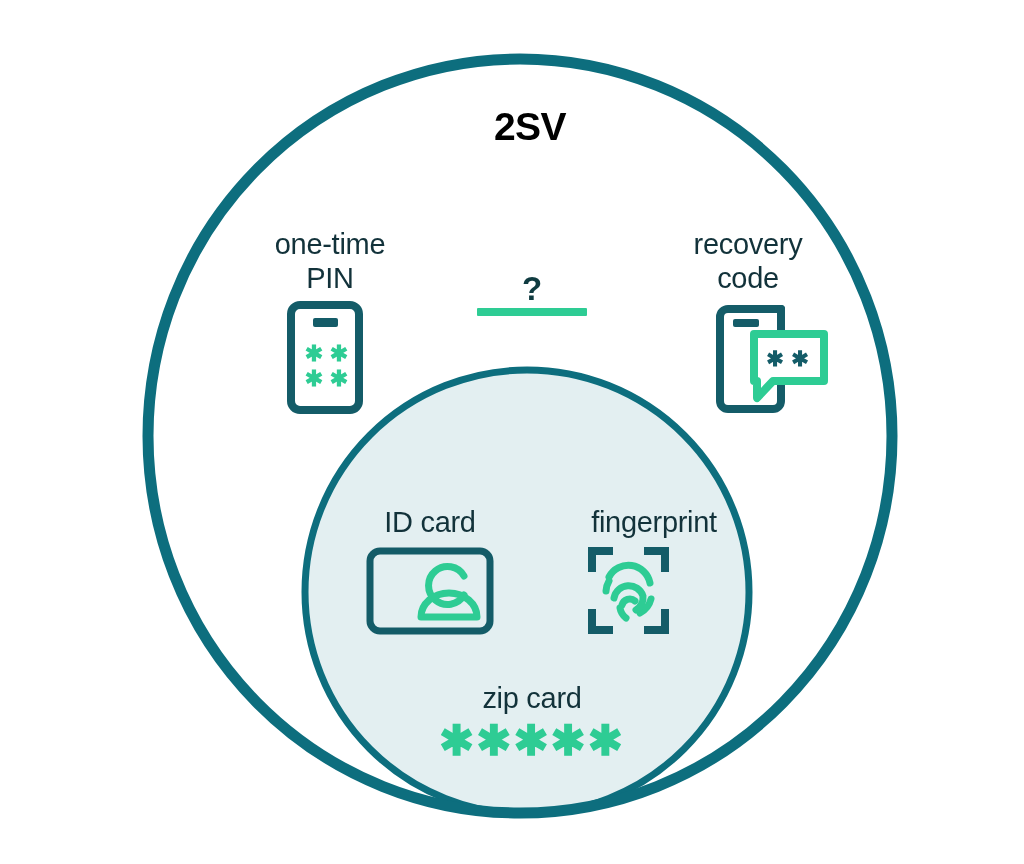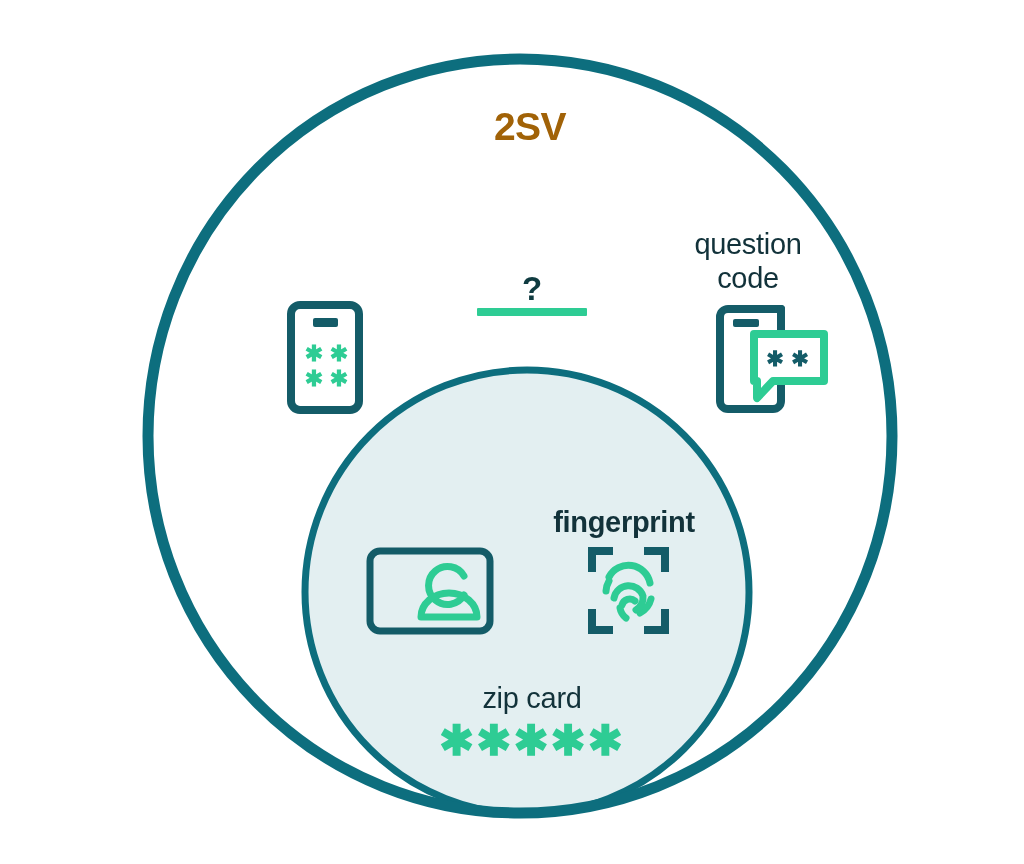--- a/index.html
+++ b/index.html
@@ -38,21 +38,21 @@
     text-align: center;
     color: #0f3b40;
     line-height: 1.16;
     white-space: pre-line;
     letter-spacing: -0.2px;
   }
 
   .venn-title {
     font-weight: bold;
     font-size: 39px;
-    color: #a16207;
+    color: #000000;
     letter-spacing: -0.5px;
     line-height: 1;
   }
 
   .item-label {
     font-size: 29px;
     color: #12323a;
     letter-spacing: -0.3px;
   }
 
@@ -75,21 +75,21 @@
   #title-2sv     { left: 420px; top: 107px;  width: 220px; }
   #title-2fa     { left: 420px; top: 415px;  width: 220px; }
 
   #label-otp     { left: 232px; top: 228px;  width: 196px; }
   #label-secq    { left: 432px; top: 201px;  width: 200px; }
   #label-recov   { left: 648px; top: 228px;  width: 200px; }
 
   #qmark-secq    { left: 432px; top: 272px;  width: 200px; }
 
   #label-idcard  { left: 342px; top: 506px;  width: 176px; }
-  #label-finger  { left: 528px; top: 506px;  width: 192px; font-weight: bold; }
+  #label-finger  { left: 558px; top: 506px;  width: 192px; }
 
   #label-zip     { left: 432px; top: 682px;  width: 200px; }
   #zip-stars     { left: 432px; top: 720px;  width: 200px; }
 </style>
 </head>
 <body>
 
 <div id="diagram-root">
 
   <svg class="svg-layer" viewBox="0 0 1024 864" xmlns="http://www.w3.org/2000/svg">
@@ -165,28 +165,31 @@
         <path d="M 622 605 A 8 8 0 0 1 635 601" stroke-width="7"></path>
         <path d="M 606 591 A 22 22 0 0 1 609 581" stroke-width="7"></path>
         <path d="M 626 618 A 16 16 0 0 1 620 608" stroke-width="7"></path>
       </g>
     </g>
 
   </svg>
 
   <div class="txt venn-title" id="title-2sv">2SV</div>
 
+  <div class="txt item-label" id="label-otp">one-time
+PIN</div>
 
 
   <div class="txt qmark" id="qmark-secq">?</div>
 
-  <div class="txt item-label" id="label-recov">question
+  <div class="txt item-label" id="label-recov">recovery
 code</div>
 
 
+  <div class="txt item-label" id="label-idcard">ID card</div>
 
   <div class="txt item-label" id="label-finger">fingerprint</div>
 
   <div class="txt item-label" id="label-zip">zip card</div>
 
   <div class="txt asterisks" id="zip-stars">✱✱✱✱✱</div>
 
 </div>
 
 </body></html>

